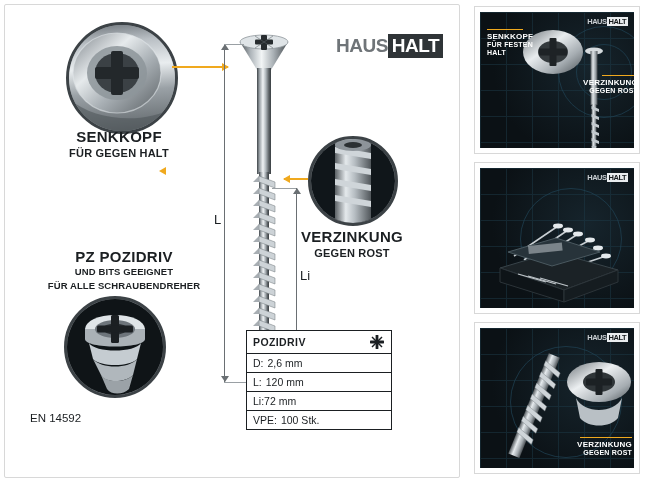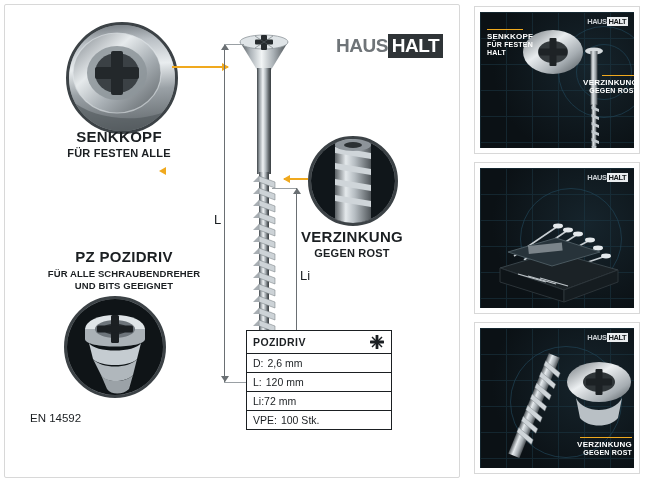--- a/index.html
+++ b/index.html
@@ -115,21 +115,21 @@
             <rect x="42" y="26" width="12" height="44" rx="2"></rect>
             <rect x="26" y="42" width="44" height="12" rx="2"></rect>
           </g>
           <path d="M0 74 C26 96 74 100 106 82 L106 106 L0 106 Z" fill="#4d5357" opacity=".55"></path>
           <ellipse cx="48" cy="48" rx="44" ry="40" fill="none" stroke="#dfe4e7" stroke-width="1.2" opacity=".6"></ellipse>
         </svg>
       </div>
     </div>
     <div class="cap" style="left:24px;top:128px;width:190px;">
       <div class="t1">SENKKOPF</div>
-      <div class="t2" style="margin-top:2px;">FÜR FESTEN ALLE</div>
+      <div class="t2" style="margin-top:2px;">FÜR GEGEN HALT</div>
     </div>
     <div class="arrow" style="left:172px;top:66px;width:56px;"></div>
 
     <div class="circ" style="left:64px;top:296px;width:96px;height:96px;">
       <div class="inner">
         <svg width="96" height="96" viewBox="0 0 96 96">
           <rect width="96" height="96" fill="#0f1417"></rect>
           <g>
             <ellipse cx="48" cy="30" rx="30" ry="14" fill="#dfe4e7"></ellipse>
             <path d="M18 30 L18 40 C18 50 78 50 78 40 L78 30 Z" fill="#aab1b6"></path>
@@ -141,22 +141,22 @@
             </g>
             <path d="M22 44 C28 54 68 54 74 44 L70 60 C62 68 34 68 26 60 Z" fill="#c5ccd1"></path>
             <path d="M26 60 C34 70 62 70 70 60 L66 76 C58 84 38 84 34 76 Z" fill="#b0b7bc"></path>
             <path d="M34 76 C40 84 58 84 66 76 L62 90 C56 96 44 96 40 90 Z" fill="#9ba2a7"></path>
           </g>
         </svg>
       </div>
     </div>
     <div class="cap" style="left:18px;top:248px;width:212px;">
       <div class="t1">PZ POZIDRIV</div>
+      <div class="t3" style="margin-top:1px;">UND BITS GEEIGNET</div>
       <div class="t3" style="margin-top:3px;">FÜR ALLE SCHRAUBENDREHER</div>
-      <div class="t3" style="margin-top:1px;">UND BITS GEEIGNET</div>
     </div>
     <div class="arrow left" style="left:160px;top:170px;width:0px;"></div>
 
     <div class="circ" style="left:308px;top:136px;width:84px;height:84px;">
       <div class="inner">
         <svg width="84" height="84" viewBox="0 0 84 84">
           <rect width="84" height="84" fill="#10161a"></rect>
           <rect x="24" y="0" width="36" height="84" fill="url(#mg3)"></rect>
           <defs>
             <linearGradient id="mg3" x1="0" y1="0" x2="1" y2="0">

